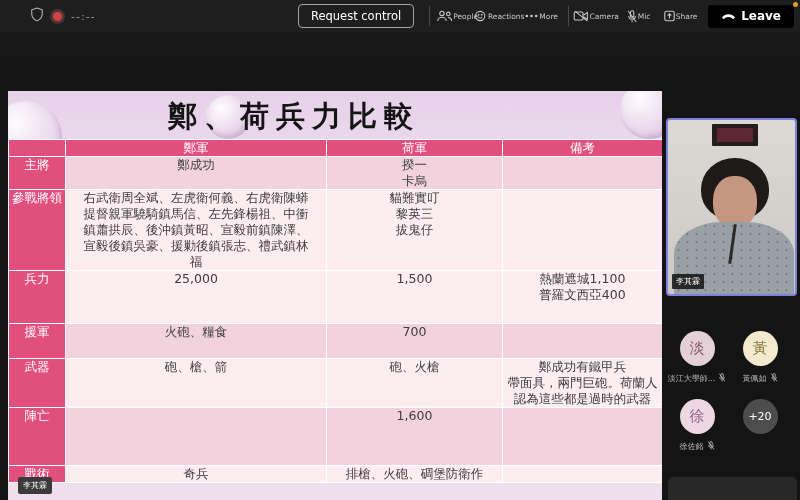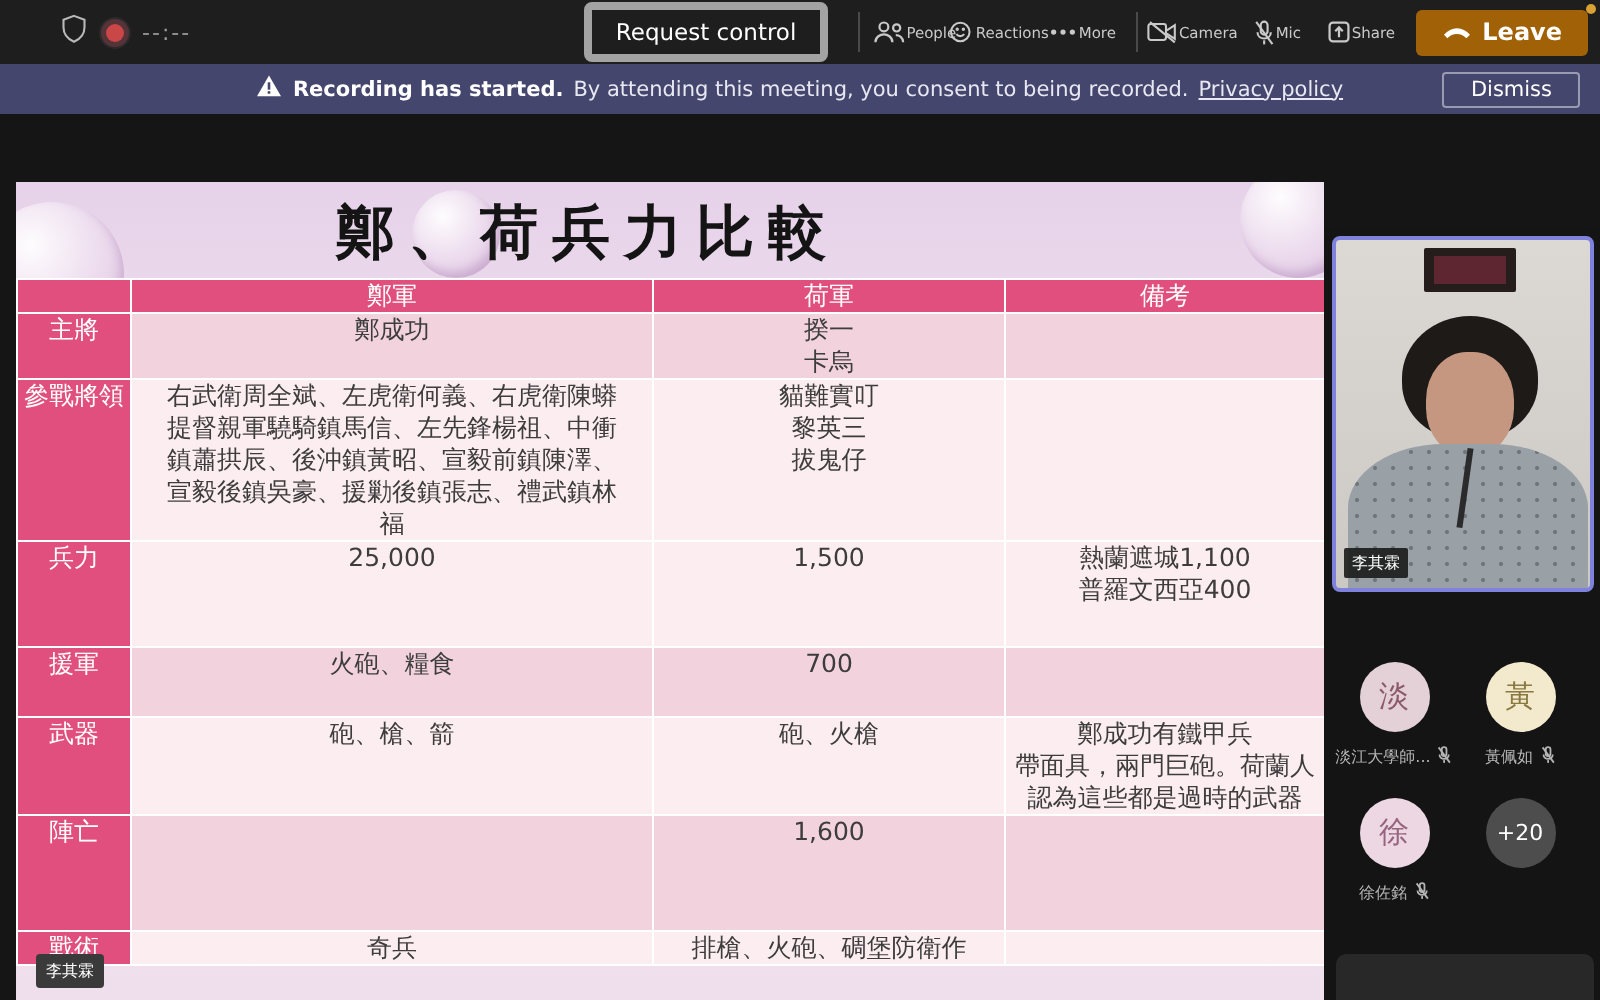--- a/index.html
+++ b/index.html
@@ -5,26 +5,26 @@
   html,body{margin:0;padding:0;background:#000;}
   *{box-sizing:border-box;font-family:"DejaVu Sans","Liberation Sans",sans-serif;}
   .screen{position:relative;width:800px;height:500px;overflow:hidden;background:#181818;}
 
   
   .topbar{position:absolute;top:0;left:0;width:800px;height:32px;background:#1e1e1e;display:flex;align-items:center;}
   .topbar-left{display:flex;align-items:center;gap:9px;padding-left:30px;}
   .timer{color:#9a9a9a;font-size:11px;letter-spacing:1px;}
   .rec-dot{width:9px;height:9px;border-radius:50%;background:#c94747;box-shadow:0 0 0 2.5px #553338,0 0 0 3.5px #2a2a2a;}
   .tb-controls{position:absolute;right:6px;top:0;height:32px;display:flex;align-items:center;gap:2px;}
-  .btn-outline{background:transparent;border:4px solid #a3a3a3;border-radius:4px;color:#fff;font-size:11.5px;padding:4px 12px;margin-right:8px;cursor:pointer;}
+  .btn-outline{background:transparent;border:1px solid #a3a3a3;border-radius:4px;color:#fff;font-size:11.5px;padding:4px 12px;margin-right:8px;cursor:pointer;}
   .tb-sep{width:1px;height:20px;background:#4a4a4a;margin:0 5px;}
   .ctrl{display:flex;flex-direction:row;align-items:center;justify-content:center;width:40px;height:32px;color:#c9c9c9;cursor:pointer;}
   .ctrl svg{display:block;}
   .ctrl-label{font-size:7.5px;color:#c9c9c9;margin-top:1px;white-space:nowrap;}
-  .leave-btn{display:flex;align-items:center;gap:5px;background:#a16207;border:none;border-radius:3px;color:#fff;font-size:12px;font-weight:bold;padding:5px 13px;margin-left:6px;cursor:pointer;height:23px;}
+  .leave-btn{display:flex;align-items:center;gap:5px;background:#000000;border:none;border-radius:3px;color:#fff;font-size:12px;font-weight:bold;padding:5px 13px;margin-left:6px;cursor:pointer;height:23px;}
   .notif-dot{position:absolute;right:2px;top:2px;width:5px;height:5px;border-radius:50%;background:#d9a133;}
 
   
   .banner{position:absolute;top:32px;left:0;width:800px;height:25px;background:#45466e;display:flex;align-items:center;color:#e8e8f2;font-size:10.5px;}
   .banner-center{margin:0 auto;display:flex;align-items:center;gap:5px;}
   .banner-bold{font-weight:bold;color:#fff;}
   .banner-link{color:#e8e8f2;text-decoration:underline;cursor:pointer;}
   .dismiss-btn{position:absolute;right:10px;top:4px;background:transparent;border:1px solid #9a9ab0;border-radius:2px;color:#fff;font-size:10.5px;padding:2px 13px;cursor:pointer;}
 
   
@@ -162,35 +162,20 @@
           <svg width="15" height="8" viewBox="0 0 18 9" fill="#fff">
               <path d="M1.2 6.2C5.5 1 12.5 1 16.8 6.2l-2.2 2.1c-3-3.4-8.4-3.4-11.4 0z"></path>
             </svg>
         </span>
         <span>Leave</span>
       </button>
     </div>
     <div class="notif-dot"></div>
   </div>
 
-  <div class="banner">
-    <div class="banner-center">
-      <span>
-        <svg width="13" height="12" viewBox="0 0 14 13">
-            <path d="M7 0.8L13.5 12H0.5z" fill="#fff"></path>
-            <rect x="6.3" y="4.5" width="1.4" height="4" fill="#45466e"></rect>
-            <rect x="6.3" y="9.3" width="1.4" height="1.4" fill="#45466e"></rect>
-          </svg>
-      </span>
-      <span class="banner-bold">Recording has started.</span>
-      <span>By attending this meeting, you consent to being recorded.</span>
-      <span class="banner-link">Privacy policy</span>
-    </div>
-    <button class="dismiss-btn">Dismiss</button>
-  </div>
 
   <div class="main">
 
     <div class="slide">
       <div class="bubble" style="left:-18px;top:10px;width:72px;height:72px;"></div>
       <div class="bubble" style="left:198px;top:4px;width:44px;height:44px;"></div>
       <div class="bubble" style="left:302px;top:56px;width:18px;height:18px;"></div>
       <div class="bubble" style="left:612px;top:-10px;width:58px;height:58px;"></div>
       <div class="bubble" style="left:628px;top:58px;width:22px;height:22px;"></div>
       <div class="slide-title">鄭、荷兵力比較</div>

